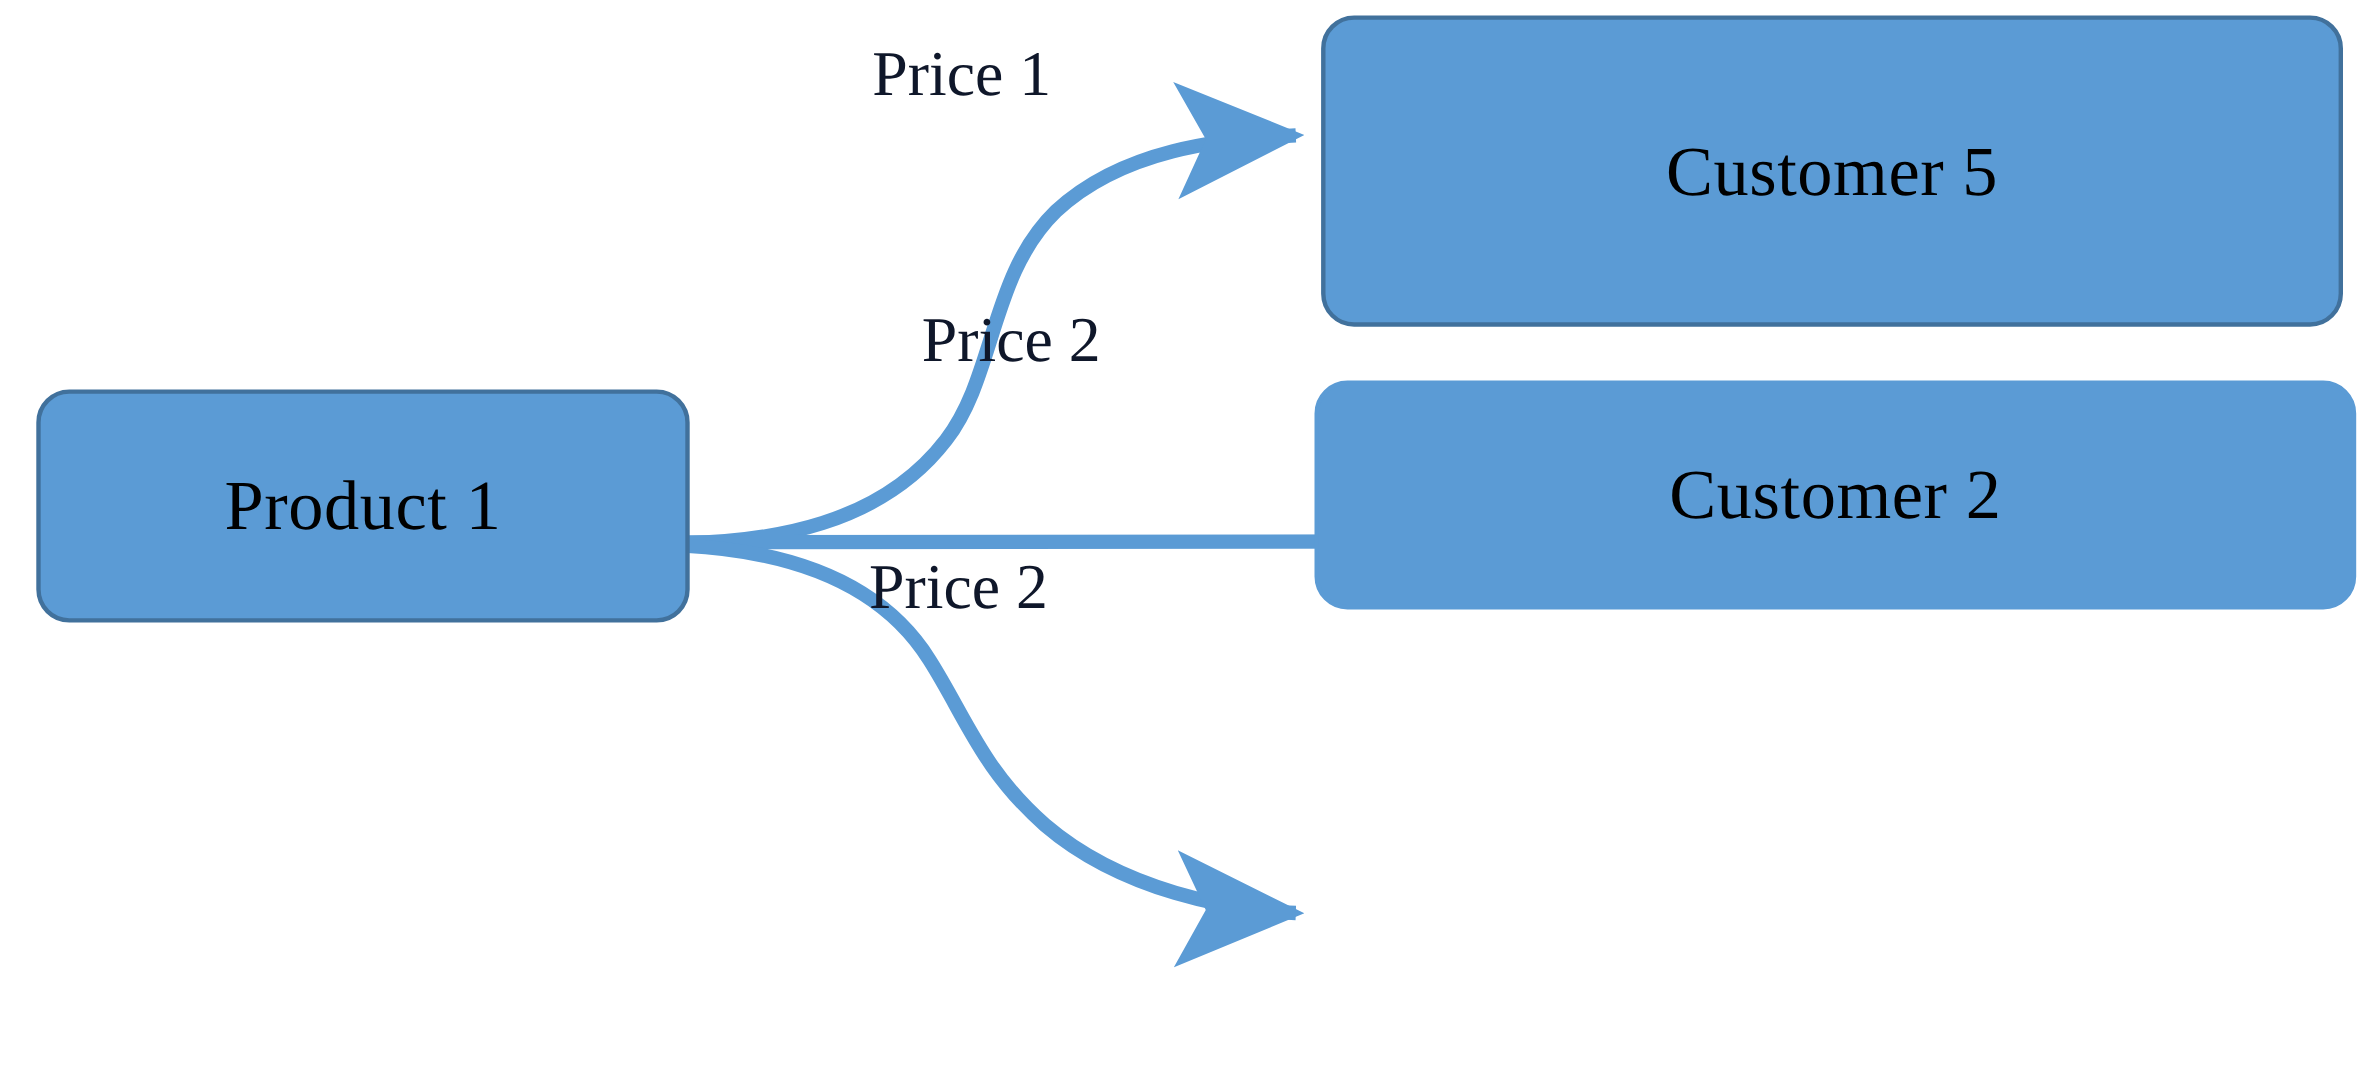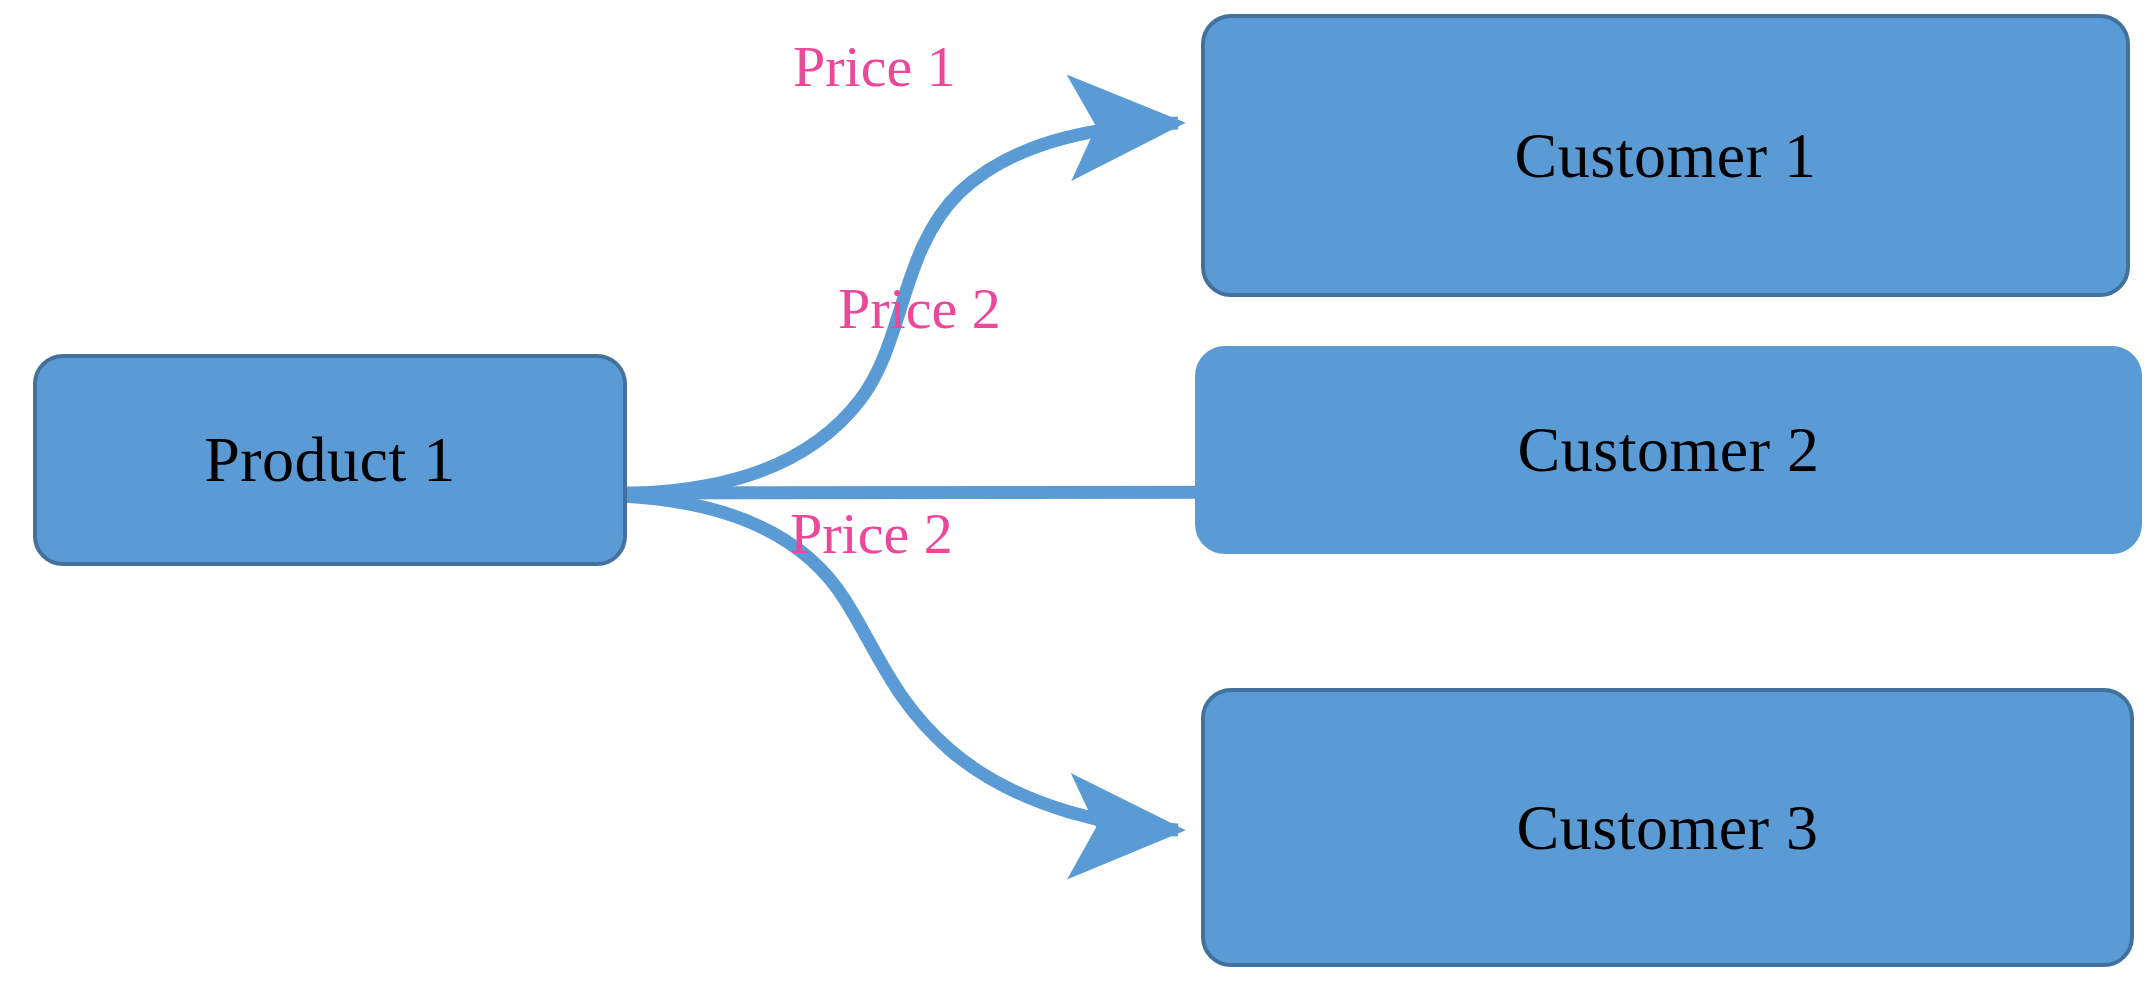--- a/index.html
+++ b/index.html
@@ -65,21 +65,21 @@
     left: 0;
     top: 0;
     width: 2146px;
     height: 990px;
     pointer-events: none;
   }
   .edge-label {
     position: absolute;
     font-size: 58px;
     line-height: 1;
-    color: #ec4899;
+    color: #0f172a;
     white-space: nowrap;
   }
   #label-price-1 { left: 793px; top: 38px; }
   #label-price-2 { left: 838px; top: 280px; }
   #label-price-3 { left: 790px; top: 505px; }
 </style>
 </head>
 <body>
 
 <div id="canvas">
@@ -102,28 +102,25 @@
              C 700 500, 795 520, 845 600
              C 878 652, 893 700, 950 750
              C 1020 810, 1120 828, 1178 830" fill="none" stroke="#5B9BD5" stroke-width="13" stroke-linecap="butt" marker-end="url(#arrowhead)"></path>
   </svg>
 
   <div class="node" id="product-1">
     <span class="node-label">Product 1</span>
   </div>
 
   <div class="node" id="customer-1">
-    <span class="node-label">Customer 1</span>
+    <span class="node-label">Customer 5</span>
   </div>
 
   <div class="node no-border" id="customer-2">
     <span class="node-label">Customer 2</span>
   </div>
 
-  <div class="node" id="customer-3">
-    <span class="node-label">Customer 3</span>
-  </div>
 
   <div class="edge-label" id="label-price-1">Price 1</div>
   <div class="edge-label" id="label-price-2">Price 2</div>
   <div class="edge-label" id="label-price-3">Price 2</div>
 
 </div>
 
 </body></html>

